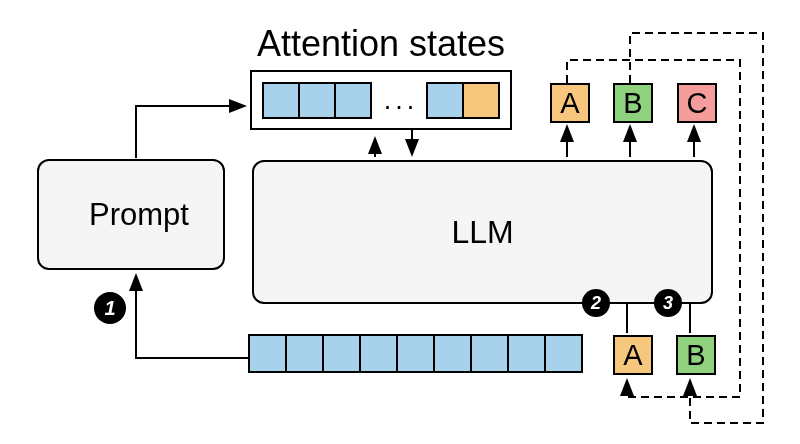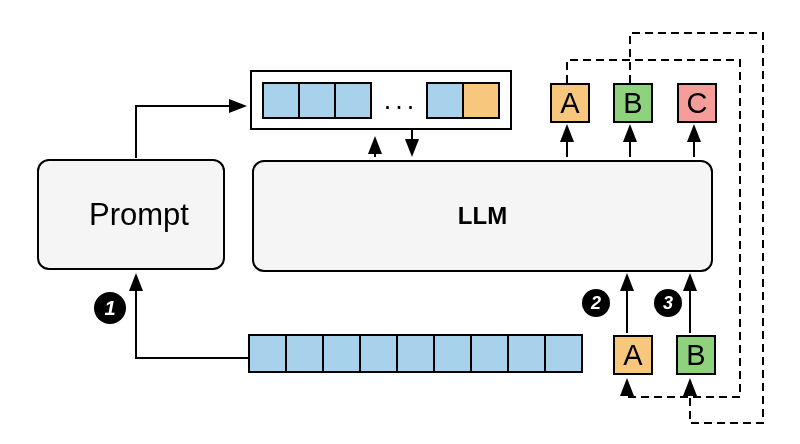--- a/index.html
+++ b/index.html
@@ -27,21 +27,21 @@
   .dots{
     width:54px;height:37px;display:flex;align-items:center;justify-content:center;
     font-size:27px;letter-spacing:4px;padding-left:4px;box-sizing:border-box;
   }
   .box{
     position:absolute;background:var(--box_fill,#f5f5f5);
     border:2px solid var(--stroke,#000);border-radius:12px;box-sizing:border-box;
     display:flex;flex-direction:column;align-items:center;justify-content:center;
   }
   .pc{left:37px;top:159px;width:188px;height:111px;font-size:31px;line-height:38px;padding-left:16px;}
-  .llm{left:252px;top:160px;width:461px;height:112px;font-size:24px;font-weight:bold;}
+  .llm{left:252px;top:160px;width:461px;height:144px;font-size:32px;}
   .prow{position:absolute;left:248px;top:334px;display:flex;}
   .prow > * + *{margin-left:-2px;}
   .ptok{
     width:39px;height:39px;border:2px solid var(--stroke,#000);
     box-sizing:border-box;flex:0 0 auto;
   }
   .sq{
     position:absolute;width:40px;height:40px;border:2px solid var(--stroke,#000);
     box-sizing:border-box;display:flex;align-items:center;justify-content:center;
     font-size:29px;background:#fff;
@@ -78,20 +78,21 @@
       <path d="M567,157 V128" marker-end="url(#ah)"></path>
       <path d="M630,157 V128" marker-end="url(#ah)"></path>
       <path d="M694,157 V128" marker-end="url(#ah)"></path>
       <path d="M627,333 V277" marker-end="url(#ah)"></path>
       <path d="M690,333 V277" marker-end="url(#ah)"></path>
       <path d="M567,83 V60 H740 V397 H627 V382" stroke-dasharray="8 5" marker-end="url(#ah)"></path>
       <path d="M630,83 V33 H763 V423 H690 V382" stroke-dasharray="8 5" marker-end="url(#ah)"></path>
     </g>
   </svg>
 
+  <div class="title">Attention states</div>
 
   <div class="attn-box">
     <div class="group">
       <div class="tok" data-color="blue"></div>
     <div class="tok" data-color="blue"></div>
         <div class="tok" data-color="blue"></div>
       </div>
     <div class="dots">...</div>
     <div class="group">
       <div class="tok" data-color="blue"></div>

